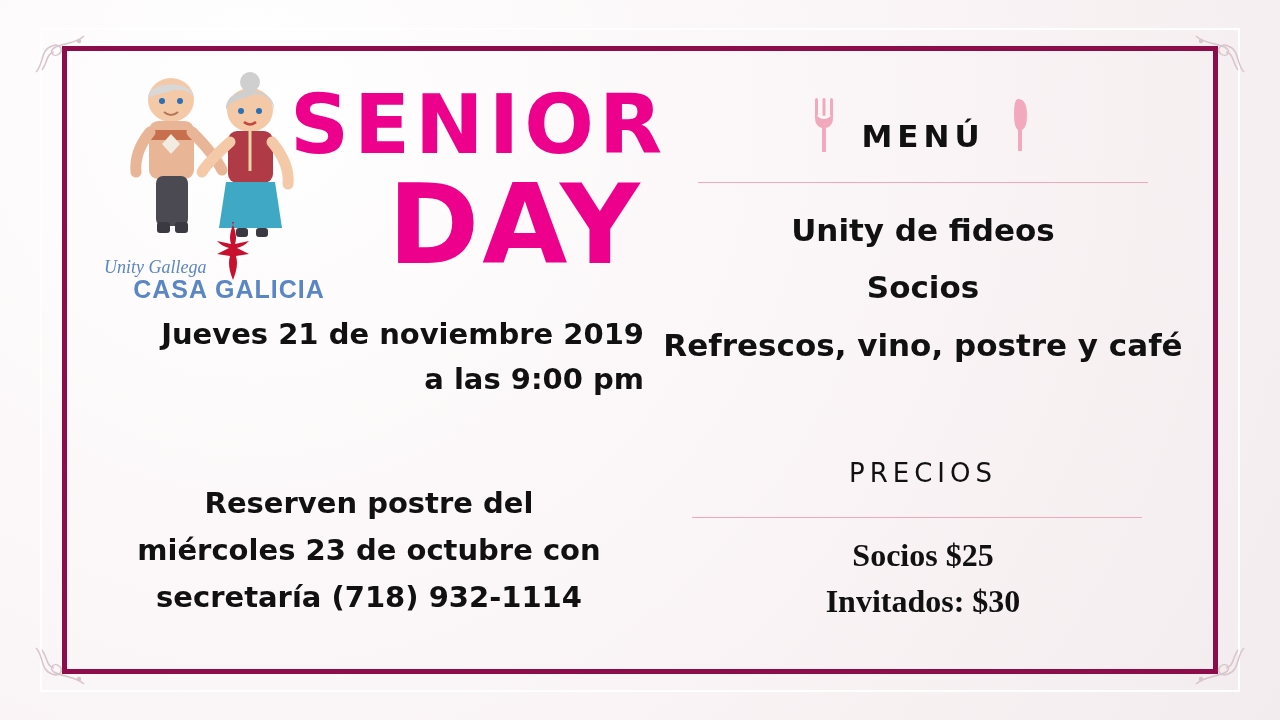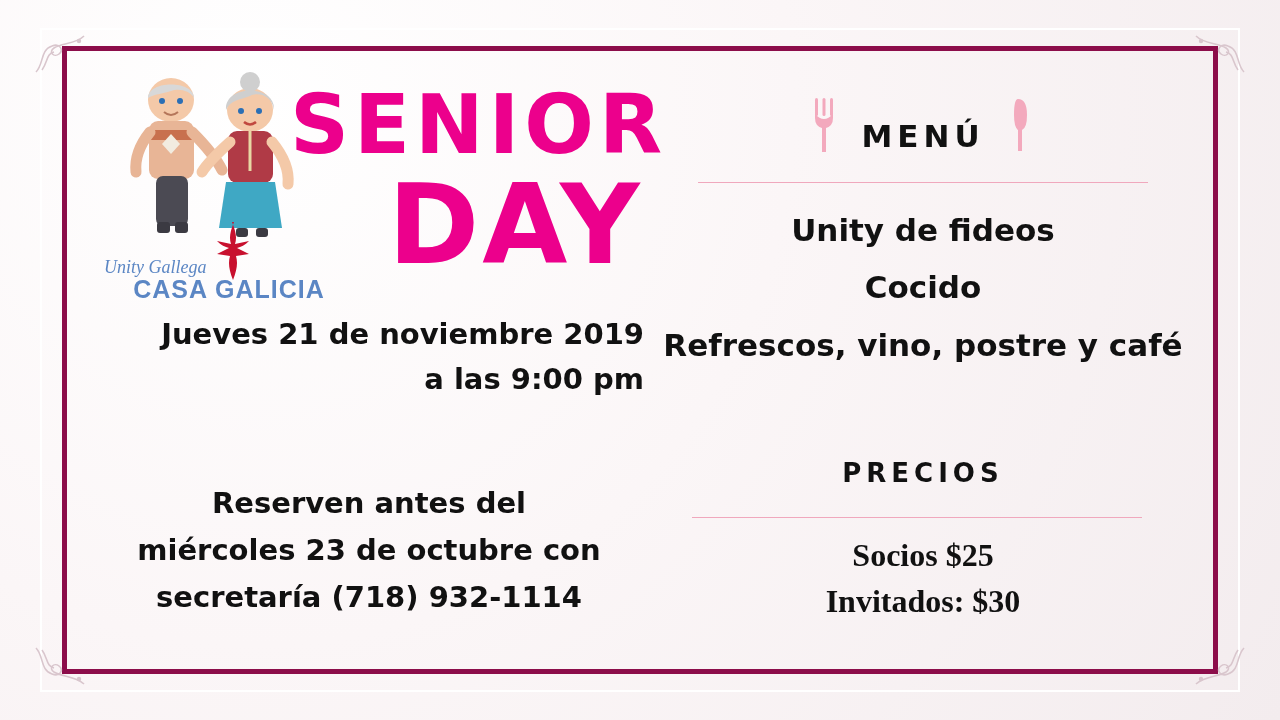--- a/index.html
+++ b/index.html
@@ -212,21 +212,21 @@
     line-height: 1.85;
   }
 
   .prices-head {
     position: absolute;
     left: 0;
     top: 396px;
     width: 546px;
     text-align: center;
     font-family: "DejaVu Sans", sans-serif;
-    font-weight: bold;
+    font-weight: normal;
     font-size: 26px;
     letter-spacing: 5px;
     color: #111111;
   }
   .prices-list {
     position: absolute;
     left: 0;
     top: 470px;
     width: 546px;
     text-align: center;
@@ -323,21 +323,21 @@
 
     <div class="title-senior">SENIOR</div>
     <div class="title-day">DAY</div>
 
     <div class="date-block">
       <div>Jueves 21 de noviembre 2019</div>
       <div>a las 9:00 pm</div>
     </div>
 
     <div class="reserve-block">
-      <div>Reserven antes del</div>
+      <div>Reserven postre del</div>
       <div>miércoles 23 de octubre con</div>
       <div>secretaría (718) 932-1114</div>
     </div>
   </div>
 
   <div class="right-col">
 
     <div class="menu-head">
       <span class="cutlery">
         <svg viewBox="0 0 22 58" width="22" height="58" fill="currentColor">
@@ -352,21 +352,21 @@
         <svg viewBox="0 0 22 58" width="22" height="58" fill="currentColor">
           <path d="M7 3 q9 0 9 16 q0 13 -5 15 v21 h-4 v-21 q-4 -3 -4 -15 q0 -16 4 -16z"></path>
         </svg>
       </span>
     </div>
 
     <div class="rule rule-menu"></div>
 
     <div class="menu-items">
       <div>Unity de fideos</div>
-      <div>Cocido</div>
+      <div>Socios</div>
       <div>Refrescos, vino, postre y café</div>
     </div>
 
     <div class="prices-head">PRECIOS</div>
     <div class="rule rule-prices"></div>
 
     <div class="prices-list">
       <div>Socios $25</div>
       <div>Invitados: $30</div>
     </div>

